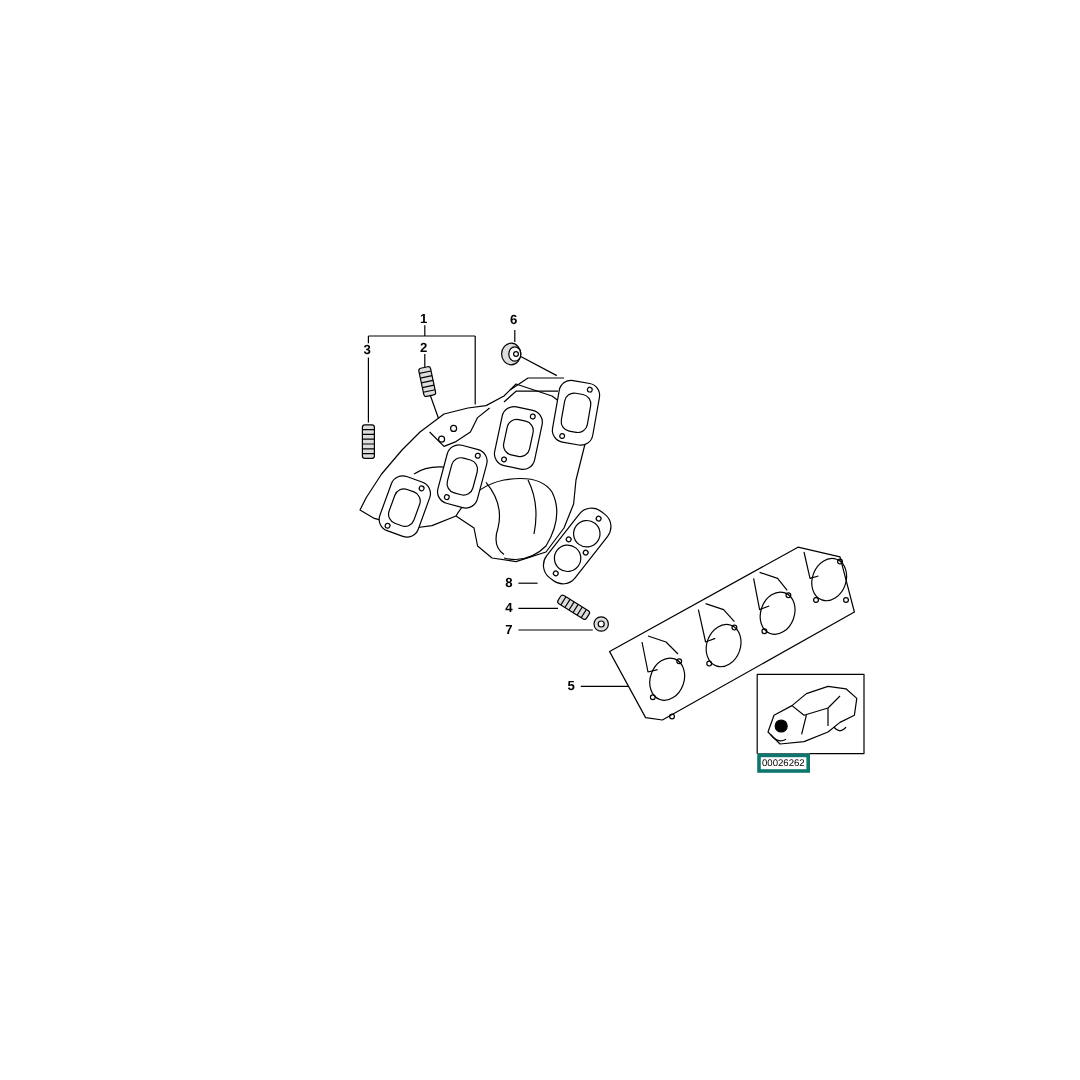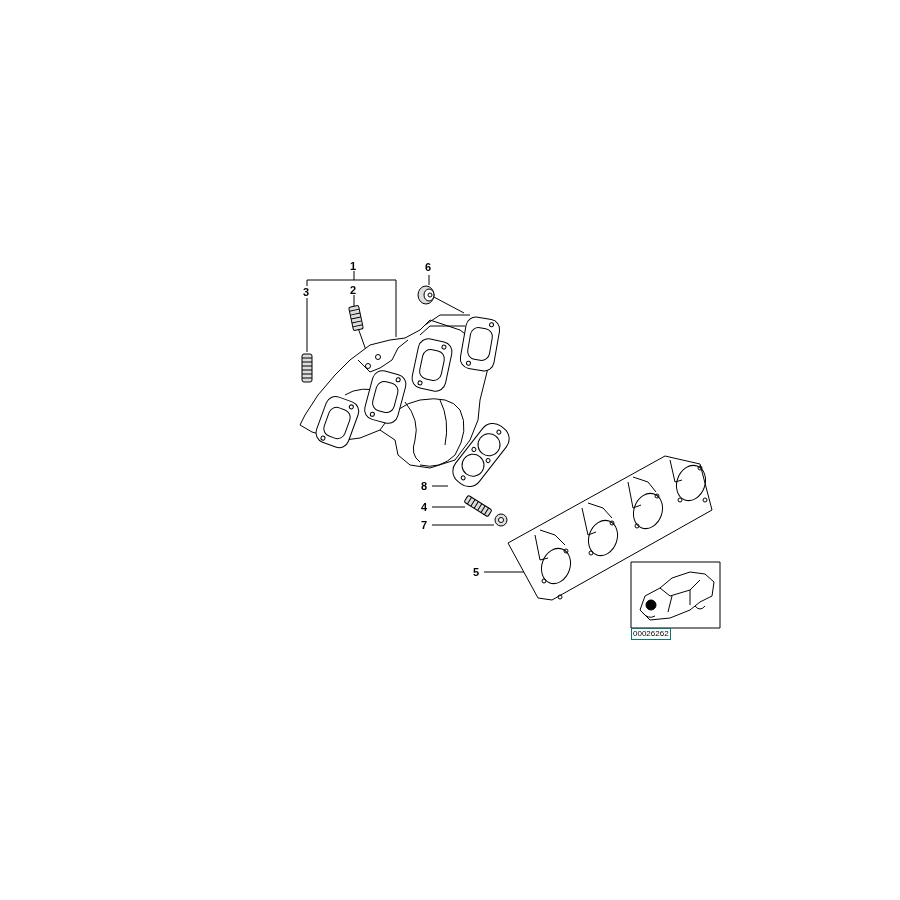--- a/index.html
+++ b/index.html
@@ -1,19 +1,19 @@
 <!DOCTYPE html>
 <html><head>
 <meta charset="utf-8">
 <style>
   html, body { margin: 0; padding: 0; background: #ffffff; }
   body { width: 900px; height: 900px; position: relative; overflow: hidden; font-family: "Liberation Sans", sans-serif; }
   #diagram { position: absolute; left: 0; top: 0; width: 900px; height: 900px; }
   .callout { position: absolute; font-family: "Liberation Sans", sans-serif; font-weight: bold; font-size: 11px; color: #000; line-height: 1; }
-  .ref-label { position: absolute; left: 631px; top: 628px; font-family: "Liberation Sans", sans-serif; font-size: 8px; color: #000; border: 1px solid #0f766e; padding: 0 1px; background: #fff; line-height: 10px; }
+  .ref-label { position: absolute; left: 631px; top: 628px; font-family: "Liberation Sans", sans-serif; font-size: 8px; color: #000; border: 3px solid #0f766e; padding: 0 1px; background: #fff; line-height: 10px; }
 </style>
 </head>
 <body>
 
 <svg id="diagram" viewBox="0 0 900 900" xmlns="http://www.w3.org/2000/svg">
   <g fill="none" stroke="#000" stroke-width="1" stroke-linejoin="round">
 
     <g>
       <line x1="354" y1="271" x2="354" y2="280"></line>
       <line x1="307" y1="280" x2="396" y2="280"></line>

